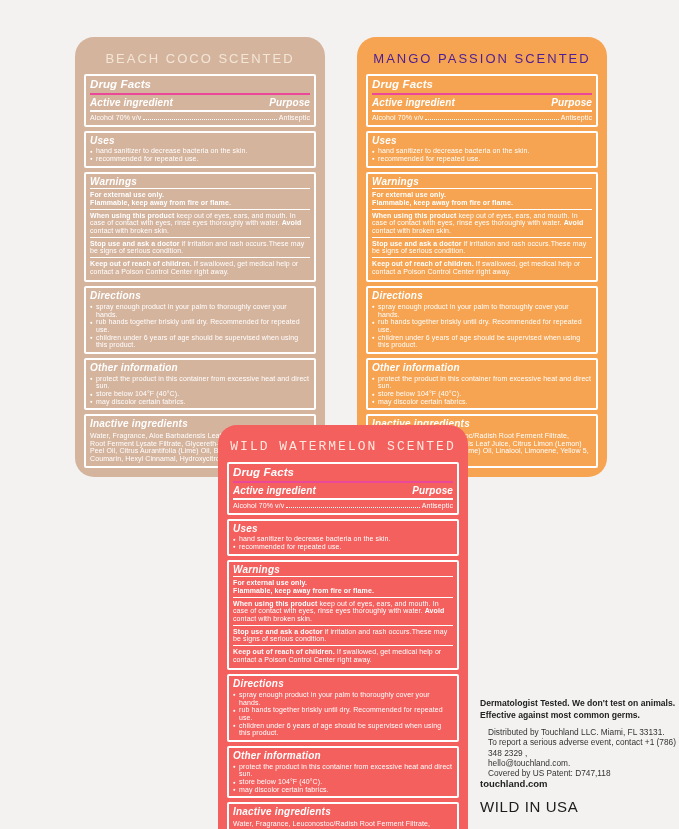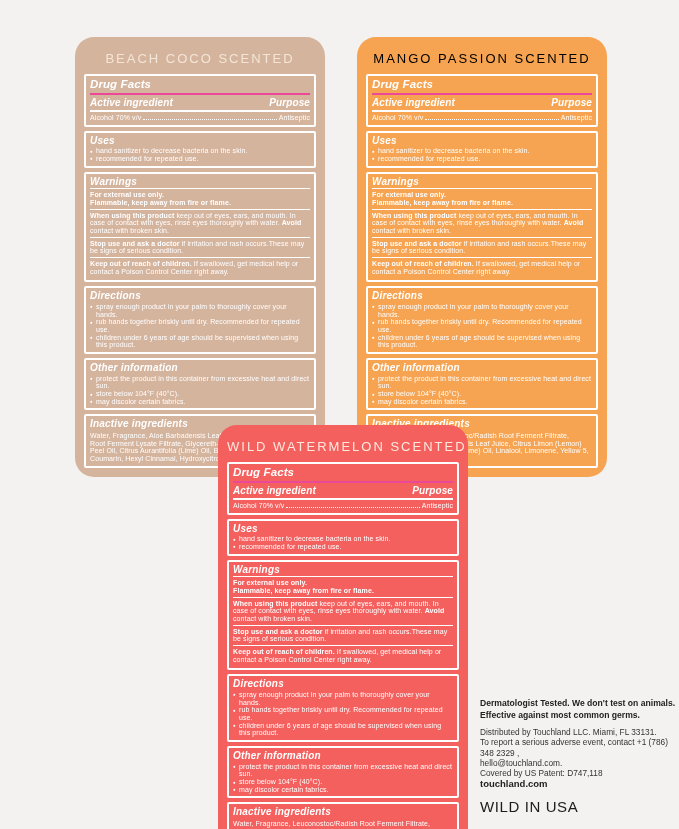--- a/index.html
+++ b/index.html
@@ -63,21 +63,21 @@
   .warn-head { border-bottom: 1.5px solid #ffffff; }
   .wpara { padding: 2px 0; white-space: pre-line; }
   .wpara + .wpara { border-top: 1.2px solid #ffffff; }
   .b { font-weight: bold; }
   .bullets .li { position: relative; padding-left: 6px; }
   .bullets .li::before { content: "●"; position: absolute; left: 0; top: 0.5px; font-size: 4.5px; }
   .inactive-text { margin-top: 1px; }
 
   .footer { position: absolute; left: 480px; top: 698px; width: 200px; color: #2e2e2e; }
   .claims .li { font-weight: bold; font-size: 8.6px; line-height: 11.5px; color: #222222; }
-  .dist { margin-top: 6px; }
+  .dist { margin-top: 6px; margin-left: 8px; }
   .dist .li { font-size: 8.3px; line-height: 10.3px; color: #333333; }
   .website { font-weight: bold; font-size: 9.5px; color: #222222; }
   .made { font-size: 15px; letter-spacing: 0.6px; margin-top: 9px; color: #1c1c1c; font-weight: 500; }
 </style>
 </head>
 <body>
 
 <div class="slot" id="slot-beach-coco">
   <div class="label-card" style="background: rgb(213, 180, 158);">
     <div class="label-title" style="color: rgb(243, 230, 214);">BEACH COCO SCENTED</div>
@@ -131,21 +131,21 @@
     </div>
 
     <div class="dfbox">
       <div class="sec-head">Inactive ingredients</div>
       <div class="inactive-text">Water, Fragrance, Aloe Barbadensis Leaf Juice, Leuconostoc/Radish Root Ferment Lysate Filtrate, Glycereth-26, Citrus Limon (Lemon) Peel Oil, Citrus Aurantifolia (Lime) Oil, Benzyl Salicylate, Citronellol, Coumarin, Hexyl Cinnamal, Hydroxycitronellal, Limonene.</div>
     </div>
   </div>
 </div>
 <div class="slot" id="slot-mango-passion">
   <div class="label-card" style="background: rgb(246, 164, 81);">
-    <div class="label-title" style="color: #000000;">MANGO PASSION SCENTED</div>
+    <div class="label-title" style="color: #4c1d95;">MANGO PASSION SCENTED</div>
 
     <div class="dfbox">
       <div class="df-head">Drug Facts</div>
       <div class="ai-row">
         <span>Active ingredient</span>
         <span>Purpose</span>
       </div>
       <div class="alcohol-row">
         <span>Alcohol 70% v/v</span>
         <span class="leader"></span>
@@ -189,21 +189,21 @@
     </div>
 
     <div class="dfbox">
       <div class="sec-head">Inactive ingredients</div>
       <div class="inactive-text">Water, Fragrance, Leuconostoc/Radish Root Ferment Filtrate, Glycereth-26, Aloe Barbadensis Leaf Juice, Citrus Limon (Lemon) Peel Oil, Citrus Aurantifolia (Lime) Oil, Linalool, Limonene, Yellow 5, Yellow 6.</div>
     </div>
   </div>
 </div>
 <div class="slot" id="slot-wild-watermelon">
   <div class="label-card" style="background: rgb(244, 96, 94);">
-    <div class="label-title" style="color: rgb(255, 232, 222);">WILD WATERMELON SCENTED</div>
+    <div class="label-title" style="color: rgb(255, 232, 222); font-family: Liberation Mono, monospace;">WILD WATERMELON SCENTED</div>
 
     <div class="dfbox">
       <div class="df-head">Drug Facts</div>
       <div class="ai-row">
         <span>Active ingredient</span>
         <span>Purpose</span>
       </div>
       <div class="alcohol-row">
         <span>Alcohol 70% v/v</span>
         <span class="leader"></span>

